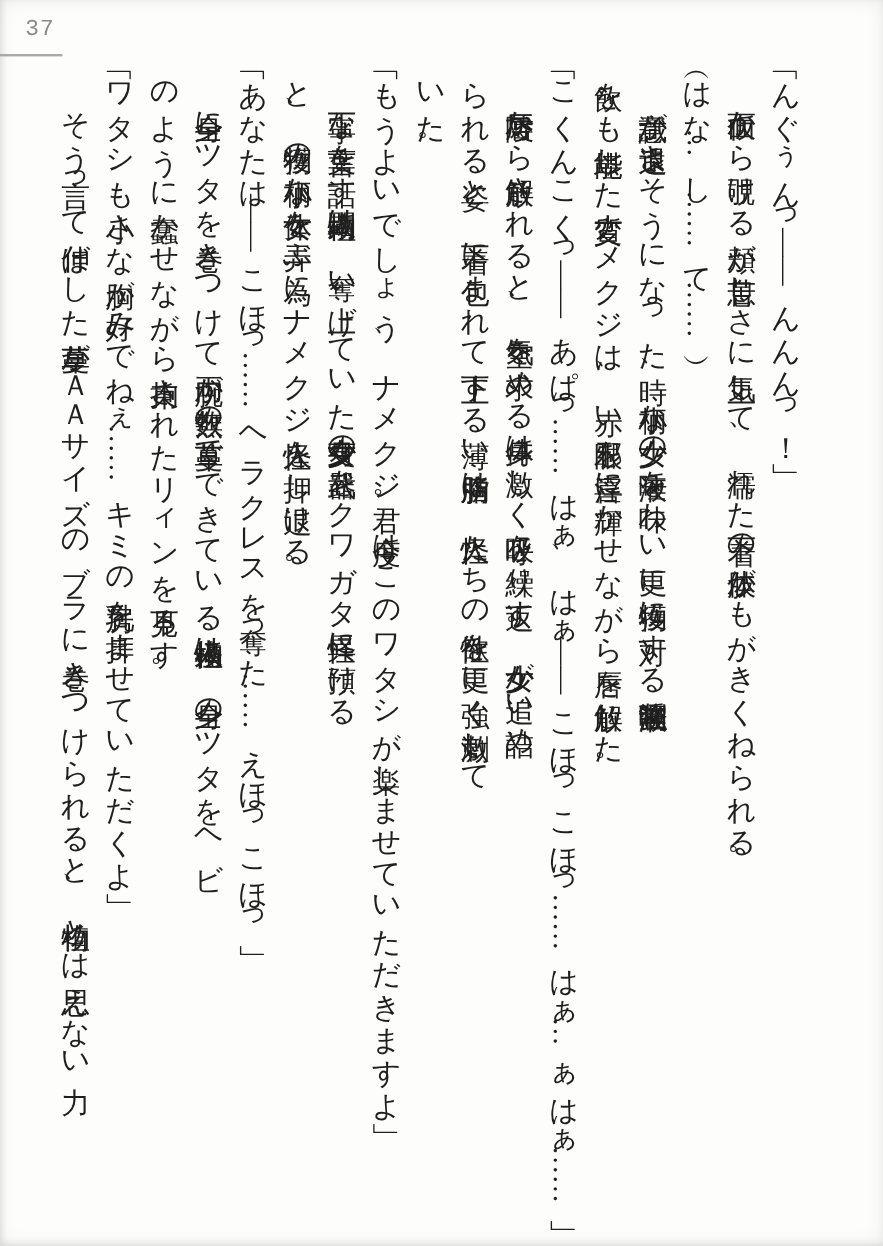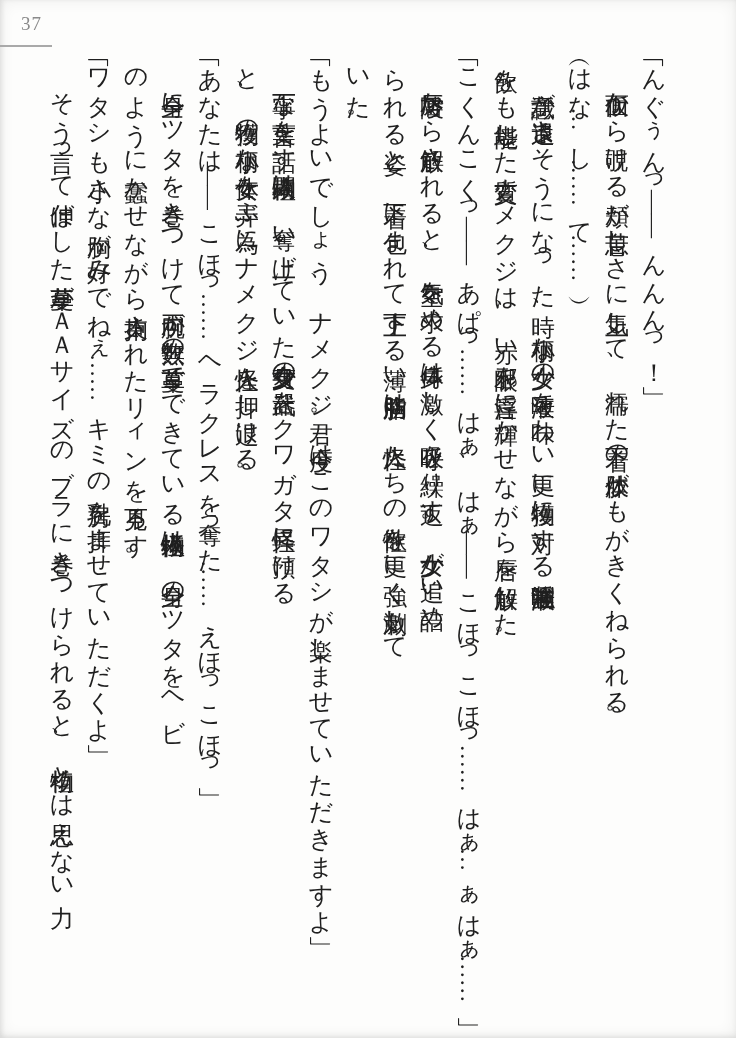--- a/index.html
+++ b/index.html
@@ -24,21 +24,21 @@
       inset 3px 0 4px rgba(0,0,0,0.05),
       inset 0 -3px 5px rgba(0,0,0,0.05);
   }
   .page-number {
     position: absolute;
     top: 13px;
     left: 21px;
     font-size: 19px;
     letter-spacing: 1px;
     color: var(--page_number, #8a8a8a);
-    font-family: Liberation Serif, serif;
+    font-family: Liberation Mono, monospace;
   }
   .page-number-rule {
     position: absolute;
     top: 45px;
     left: 0;
     width: 52px;
     height: 2px;
     background: var(--rule, #a9a9a9);
   }
   .text-area {

